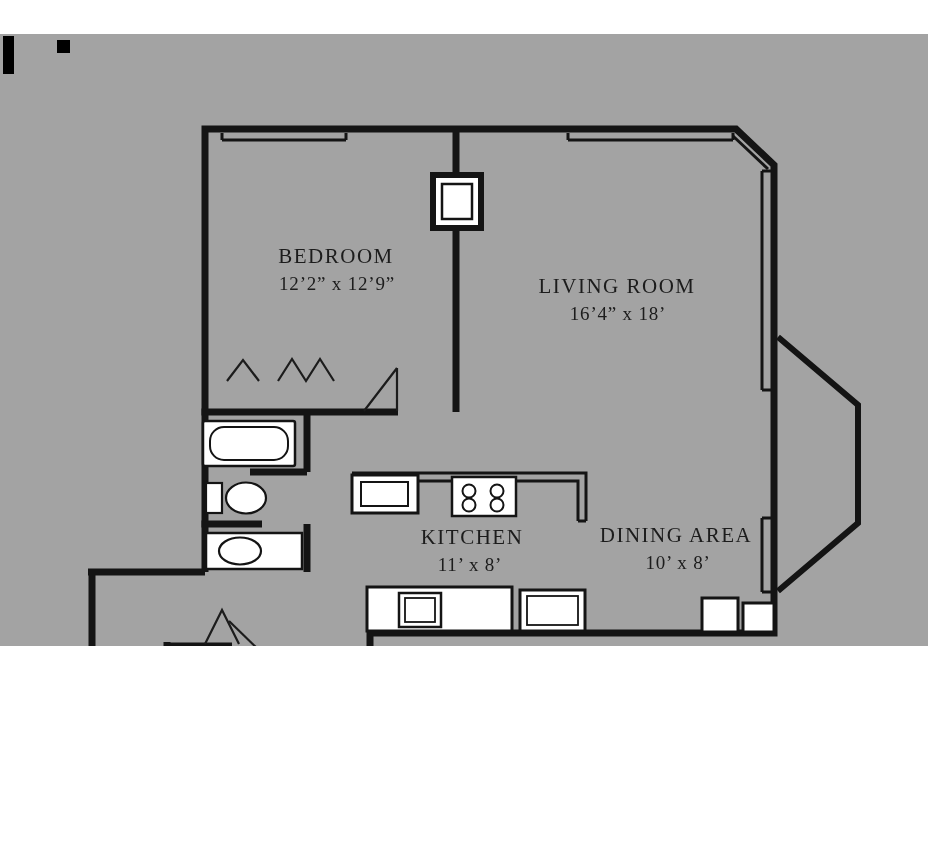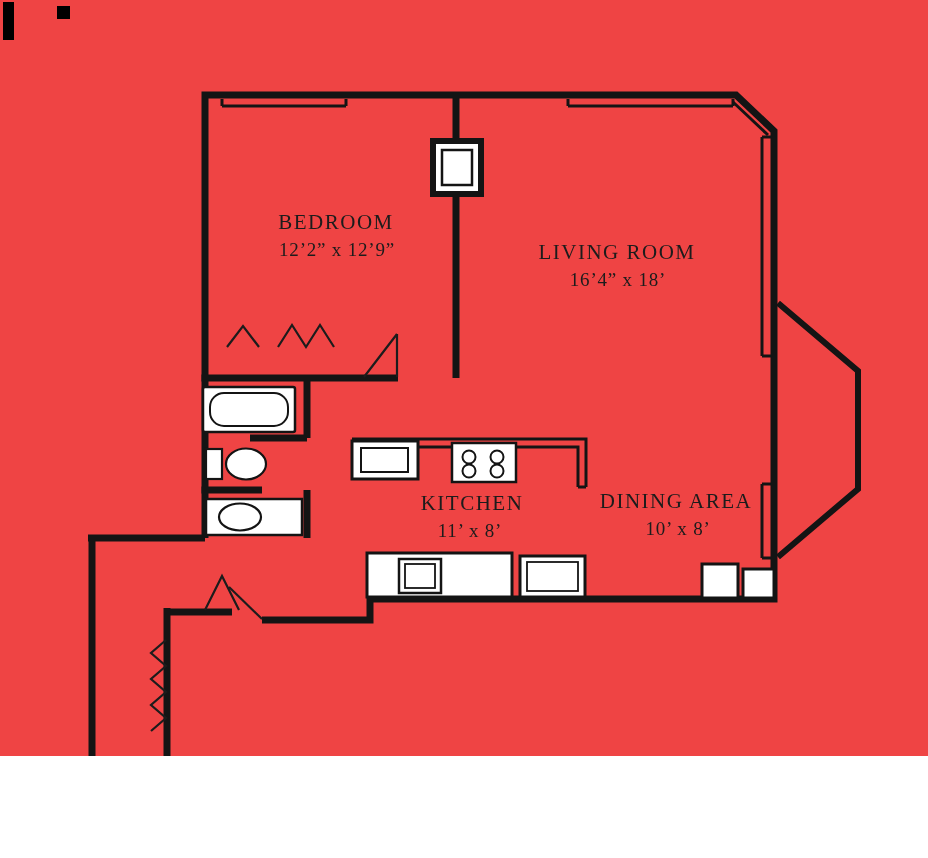--- a/index.html
+++ b/index.html
@@ -1,21 +1,22 @@
 <!DOCTYPE html>
 <html><head>
 <meta charset="utf-8">
 <style>
   html,body{margin:0;padding:0;background:#ffffff;}
   .canvas{
     position:relative;
-    width:928px;height:756px;
-    background:#ef4444;
+    width:928px;height:612px;
+    background:#a3a3a3;
     overflow:hidden;
     font-family:"Liberation Serif", serif;
+    margin-top:34px;
   }
   svg{display:block;}
   .room-label{
     font-family:"Liberation Serif", serif;
     font-size:21px;
     letter-spacing:1.5px;
     fill:#1c1c1c;
     text-anchor:middle;
   }
   .room-dims{

